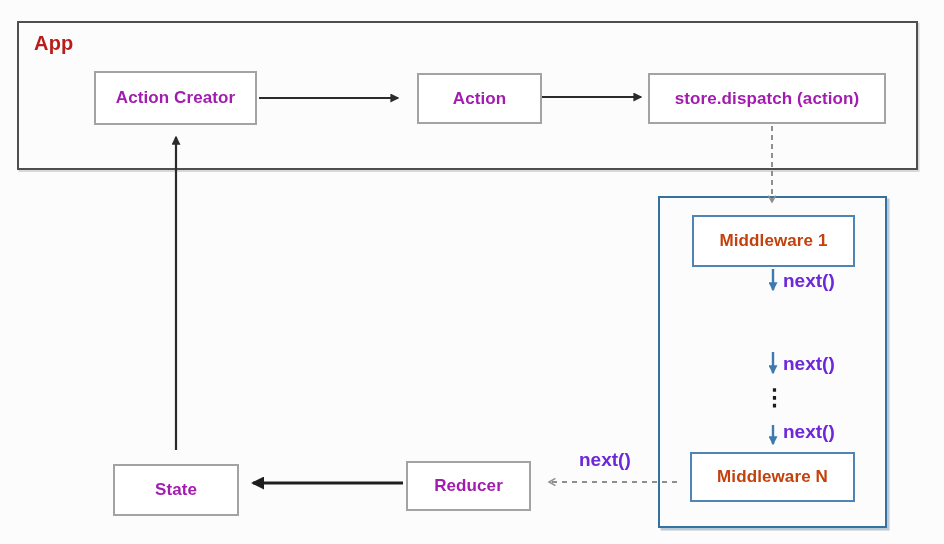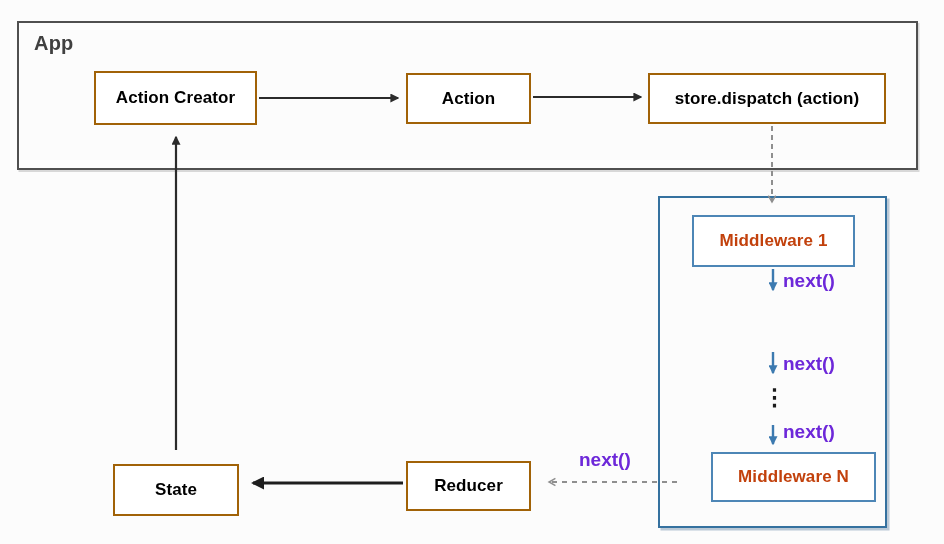--- a/index.html
+++ b/index.html
@@ -10,32 +10,32 @@
     font-family:"Liberation Sans", sans-serif;
     overflow:hidden;
   }
   .container-box{position:absolute;box-sizing:border-box;background:transparent;z-index:1;}
   .app-box{
     border:2px solid #4f4f4f;
     box-shadow:1.5px 2px 0 rgba(0,0,0,0.14);
   }
   .app-label{
     position:absolute;left:15px;top:9px;
-    font-size:20px;font-weight:700;color:#404040;letter-spacing:0.2px;
+    font-size:20px;font-weight:700;color:#b91c1c;letter-spacing:0.2px;
   }
   .mw-box{
     border:2px solid #35719f;
     box-shadow:2.5px 2.5px 0 rgba(109,139,168,0.45);
   }
   .edges{position:absolute;left:0;top:0;z-index:2;}
   .node{
     position:absolute;box-sizing:border-box;z-index:3;
-    background:#ffffff;border:2px solid #a16207;
+    background:#ffffff;border:2px solid #a3a3a3;
     display:flex;align-items:center;justify-content:center;
-    font-size:17px;font-weight:700;color:#000000;
+    font-size:17px;font-weight:700;color:#a21caf;
     letter-spacing:0.1px;white-space:nowrap;
   }
   .node.blue{border:2px solid #4d86b6;color:#c2410c;}
   .edge-label{
     position:absolute;z-index:3;
     font-size:19px;font-weight:700;color:#6d28d9;white-space:nowrap;
   }
   .ellipsis{
     position:absolute;z-index:3;left:763px;top:386px;width:20px;
     text-align:center;font-size:23px;font-weight:700;color:#1b1b1b;line-height:1;
@@ -76,34 +76,34 @@
     <path d="M773,425 V444" stroke="#3c7ab0" stroke-width="2.4" fill="none" marker-end="url(#mBlue)"></path>
     <path d="M677,482 H549" stroke="#8f8f8f" stroke-width="2" stroke-dasharray="5 5" fill="none" marker-end="url(#mOpenGray)"></path>
     <path d="M403,483 H253" stroke="#1e1e1e" stroke-width="3.2" fill="none" marker-end="url(#mDarkBig)"></path>
     <path d="M176,450 V137" stroke="#2b2b2b" stroke-width="2.2" fill="none" marker-end="url(#mDark)"></path>
   </svg>
 
   <div class="node" style="left:94px;top:71px;width:163px;height:54px;">
       <span>Action Creator</span>
     </div>
 
-  <div class="node" style="left:406px;top:73px;width:125px;height:51px;">
+  <div class="node" style="left:417px;top:73px;width:125px;height:51px;">
       <span>Action</span>
     </div>
 
   <div class="node" style="left:648px;top:73px;width:238px;height:51px;">
       <span>store.dispatch (action)</span>
     </div>
 
   <div class="node blue" style="left:692px;top:215px;width:163px;height:52px;">
       <span>Middleware 1</span>
     </div>
 
 
-  <div class="node blue" style="left:690px;top:452px;width:165px;height:50px;margin-left:21px;">
+  <div class="node blue" style="left:690px;top:452px;width:165px;height:50px;">
       <span>Middleware N</span>
     </div>
 
   <div class="node" style="left:113px;top:464px;width:126px;height:52px;">
       <span>State</span>
     </div>
 
   <div class="node" style="left:406px;top:453px;width:125px;height:50px;margin-top:8px;">
       <span>Reducer</span>
     </div>

